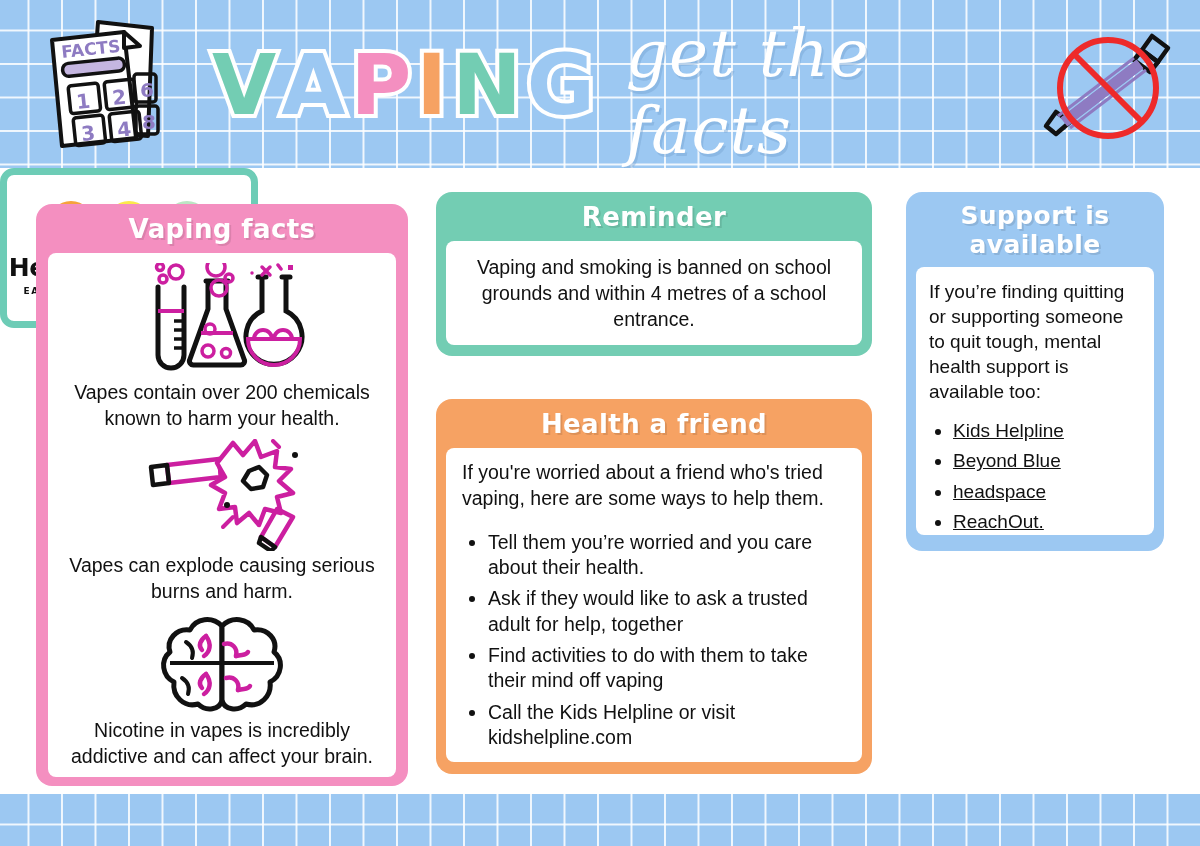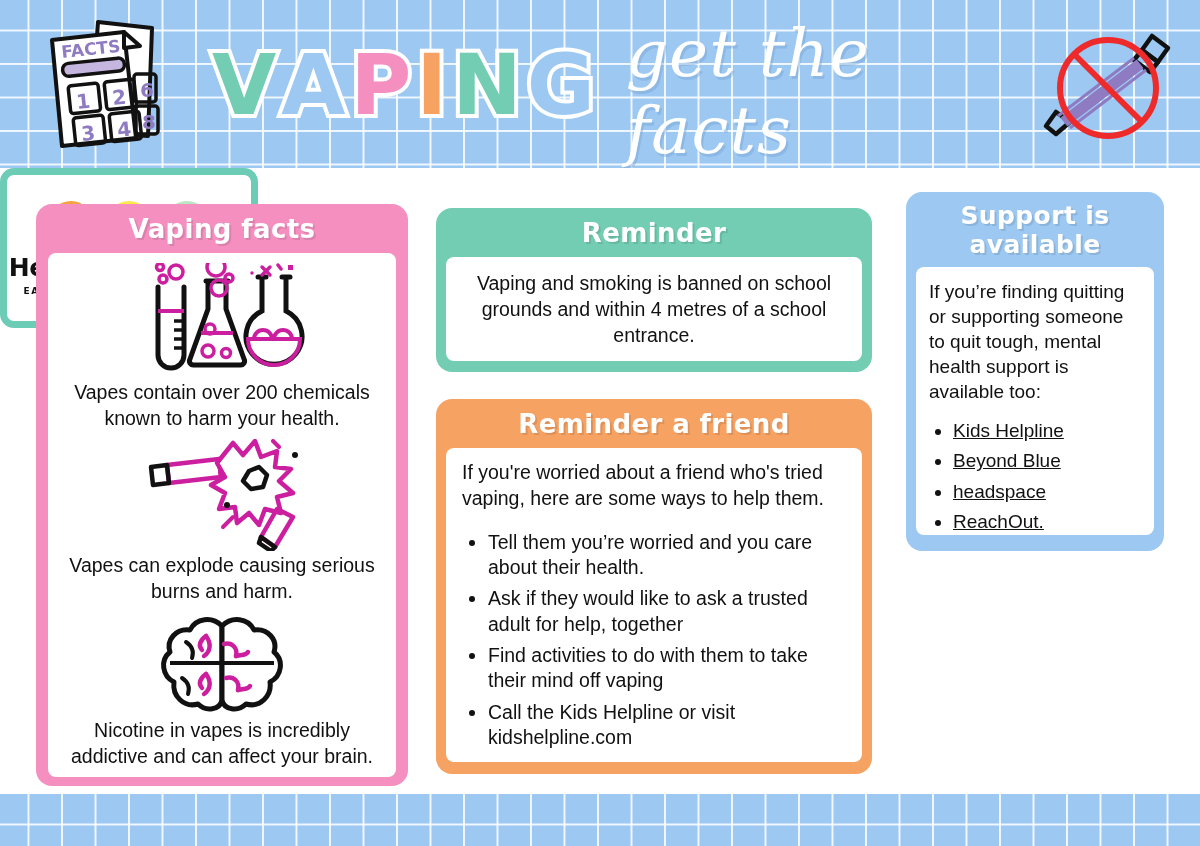--- a/index.html
+++ b/index.html
@@ -111,21 +111,21 @@
     height: 524px; margin: 0 12px 12px 12px; padding: 10px 12px 8px 12px;
     display: flex; flex-direction: column; justify-content: space-between; align-items: center;
   }
   .fact-block { text-align: center; width: 100%; }
   .fact-caption {
     font-size: 19.5px; line-height: 1.3; color: #111; text-align: center; margin-top: 2px;
   }
   .fact-art { display: flex; justify-content: center; align-items: center; }
 
   
-  #card-reminder { left: 436px; top: 40px; width: 436px; height: 164px; background: #73CDB3; }
+  #card-reminder { left: 436px; top: 24px; width: 436px; height: 164px; background: #73CDB3; }
   #card-reminder .card-body { text-align: center; padding: 14px 18px; height: 104px; }
 
   #card-helping { left: 436px; top: 231px; width: 436px; height: 375px; background: #F6A263; }
   #card-helping .card-body { height: 314px; padding: 12px 16px; }
   #helping-intro { margin-bottom: 18px; }
   #helping-list { list-style: disc; margin-left: 26px; }
   #helping-list li { margin-bottom: 6px; line-height: 1.3; }
 
   
   #card-support { left: 906px; top: 24px; width: 258px; height: 359px; background: #9CC8F2; }
@@ -326,21 +326,21 @@
 
       </div>
     </div>
 
     <div id="card-reminder" class="card">
       <div class="card-title">Reminder</div>
       <div class="card-body">Vaping and smoking is banned on school grounds and within 4 metres of a school entrance.</div>
     </div>
 
     <div id="card-helping" class="card">
-      <div class="card-title">Reminder a friend</div>
+      <div class="card-title">Health a friend</div>
       <div class="card-body">
         <div id="helping-intro">If you're worried about a friend who's tried vaping, here are some ways to help them.</div>
         <ul id="helping-list">
           <li>Tell them you’re worried and you care about their health.</li>
           <li>Ask if they would like to ask a trusted adult for help, together</li>
           <li>Find activities to do with them to take their mind off vaping</li>
           <li>Call the Kids Helpline or visit kidshelpline.com</li>
         </ul>
       </div>
     </div>

